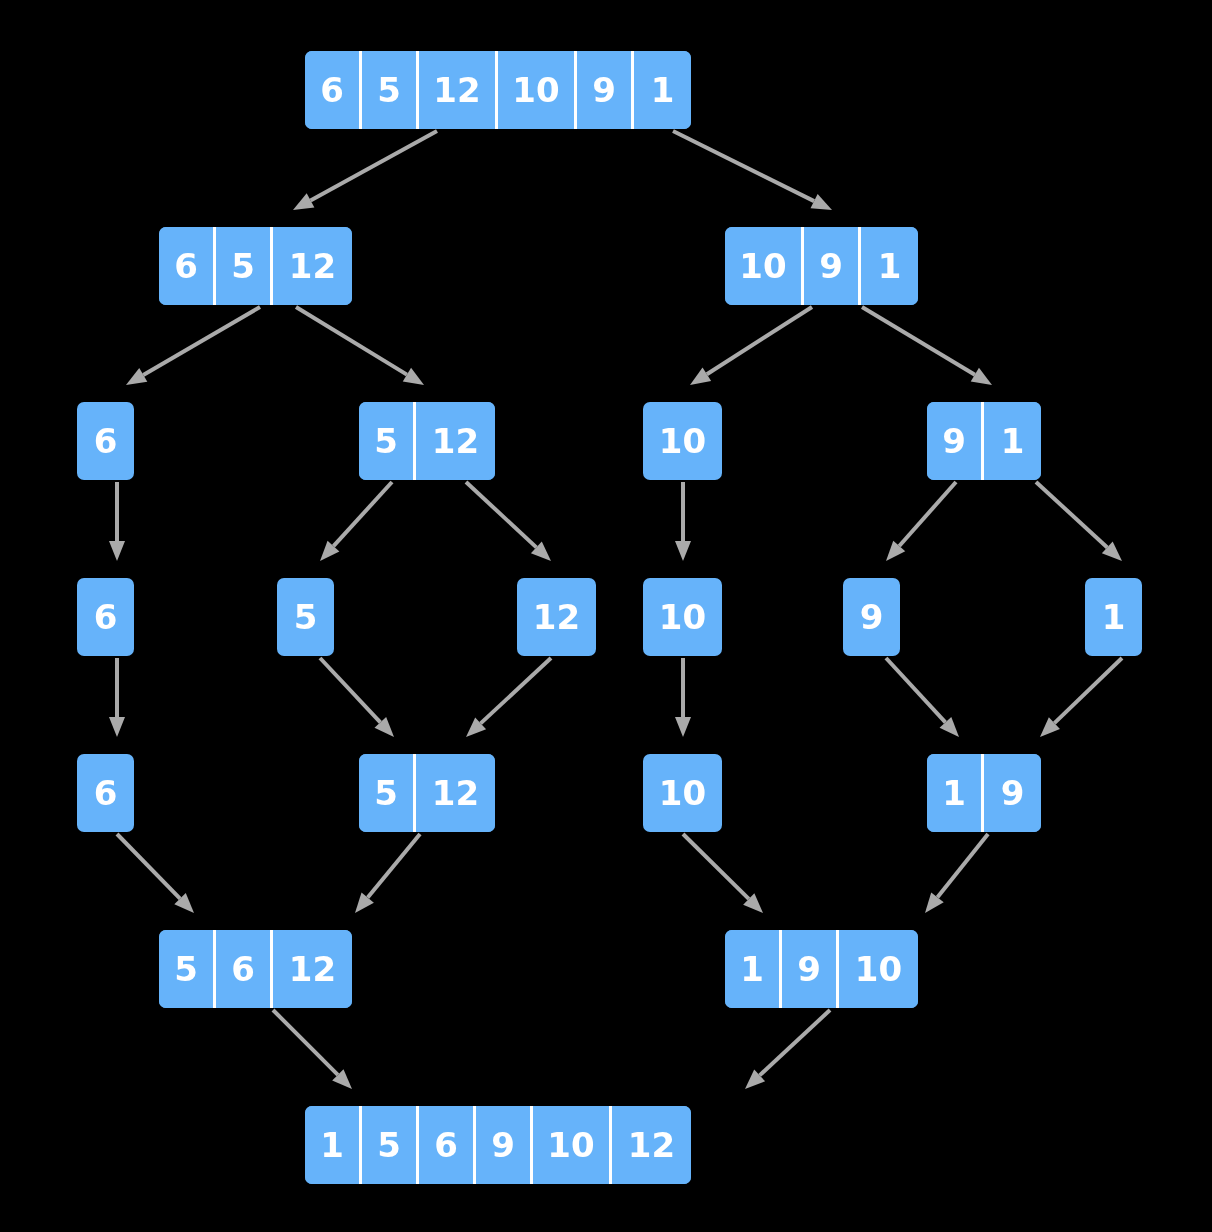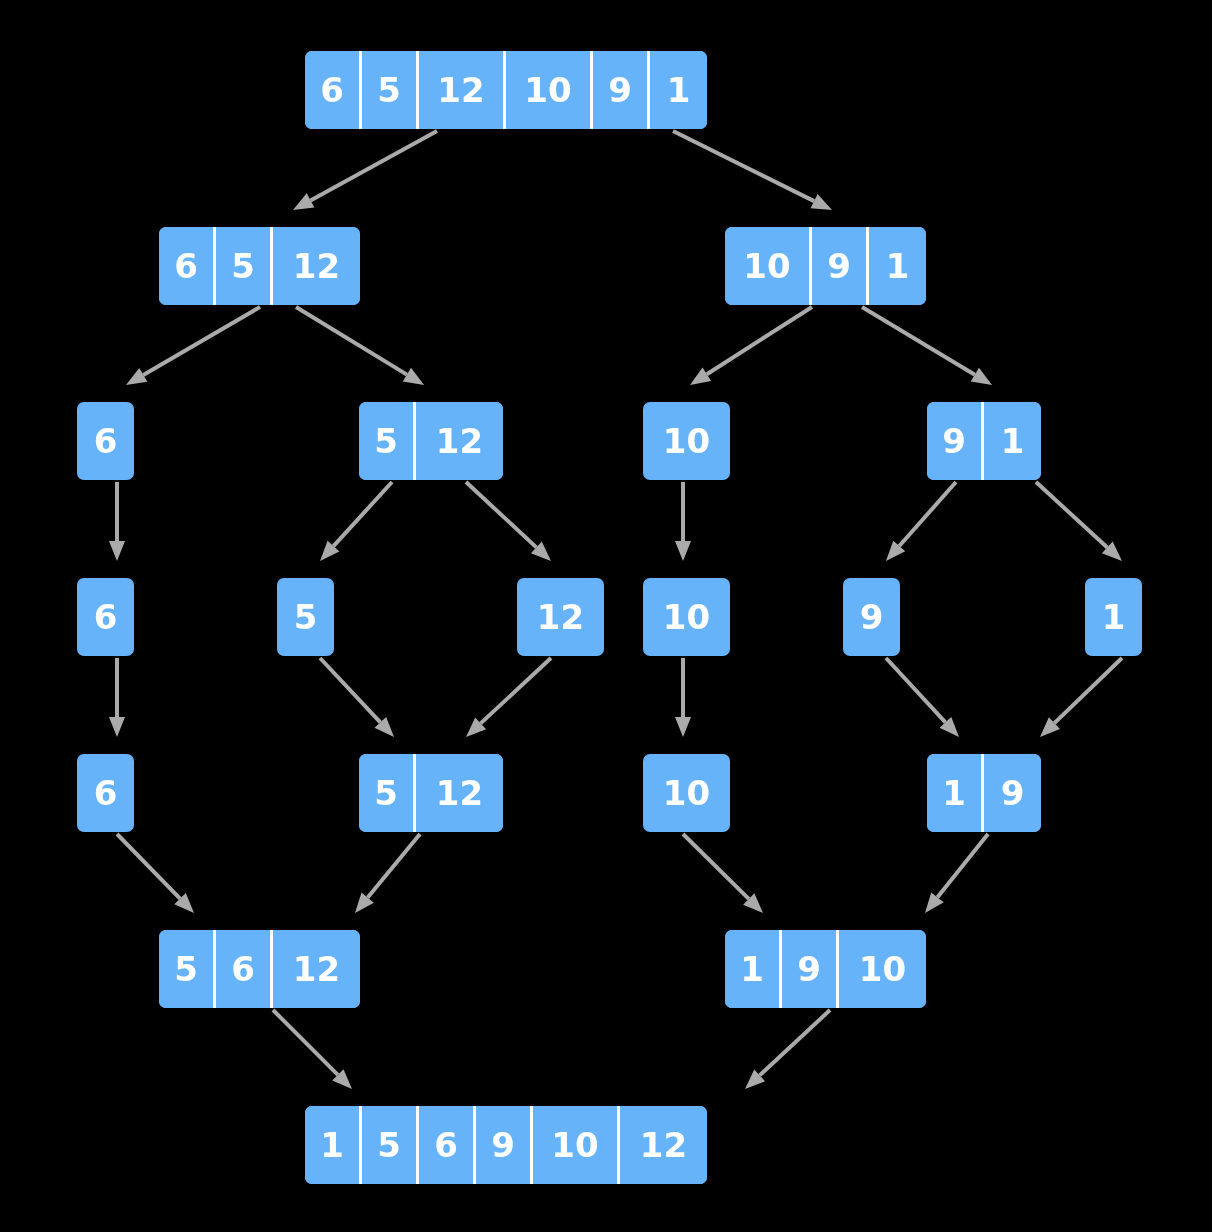--- a/index.html
+++ b/index.html
@@ -42,21 +42,21 @@
     font-size: 34px;
     font-weight: bold;
     box-sizing: border-box;
     border-right: 3px solid #FFFFFF;
     height: 100%;
   }
   .cell:last-child {
     border-right: none;
   }
   .cell.w1 { width: 57px; }
-  .cell.w2 { width: 87px; }
+  .cell.w2 { width: 79px; }
 </style>
 </head>
 <body>
 
 <div id="canvas">
   <svg id="edges" width="1212" height="1232" viewBox="0 0 1212 1232" xmlns="http://www.w3.org/2000/svg">
       <g>
         <line x1="437" y1="131" x2="310.534591868621" y2="200.38032807207597" stroke="#AAAAAA" stroke-width="4"></line>
         <polygon points="293,210 306.6867230974514,193.36649132462756 314.3824606397906,207.39416481952438" fill="#AAAAAA"></polygon>
       </g>

